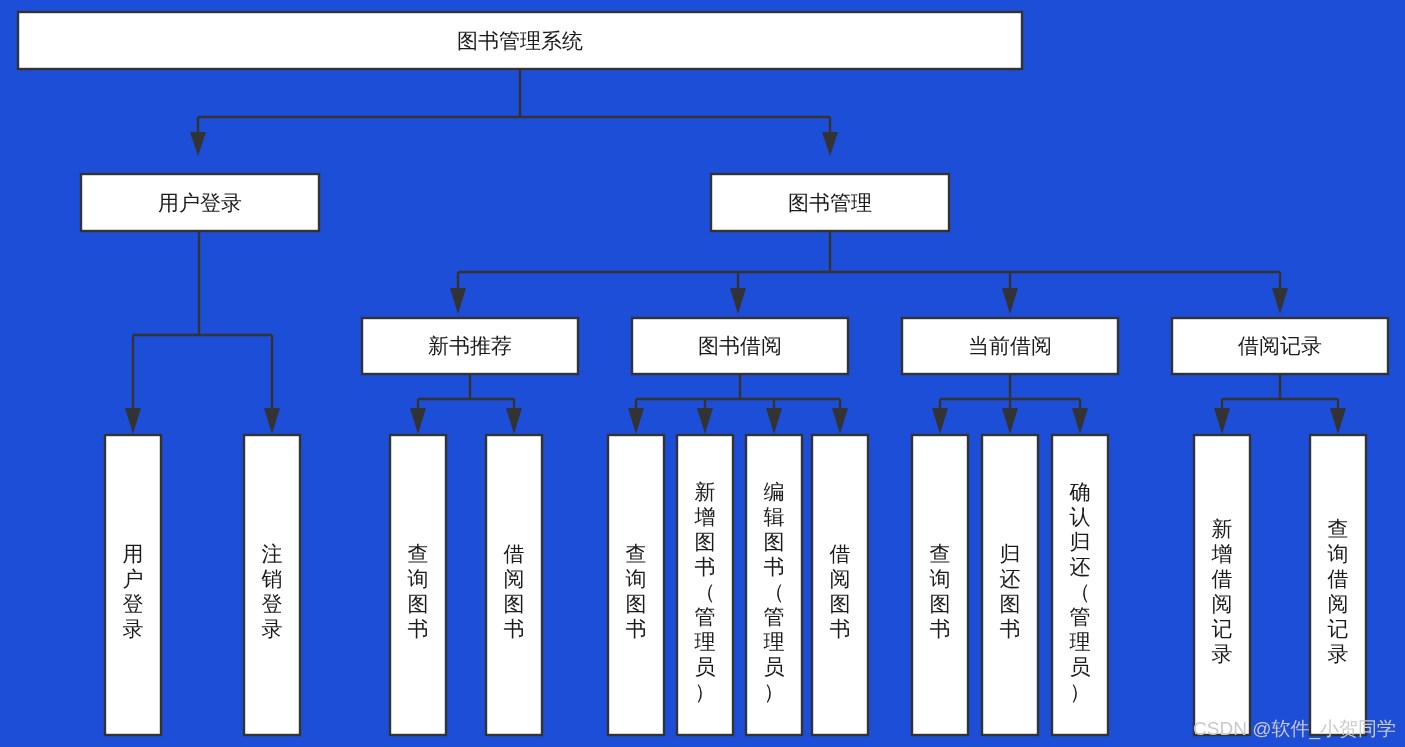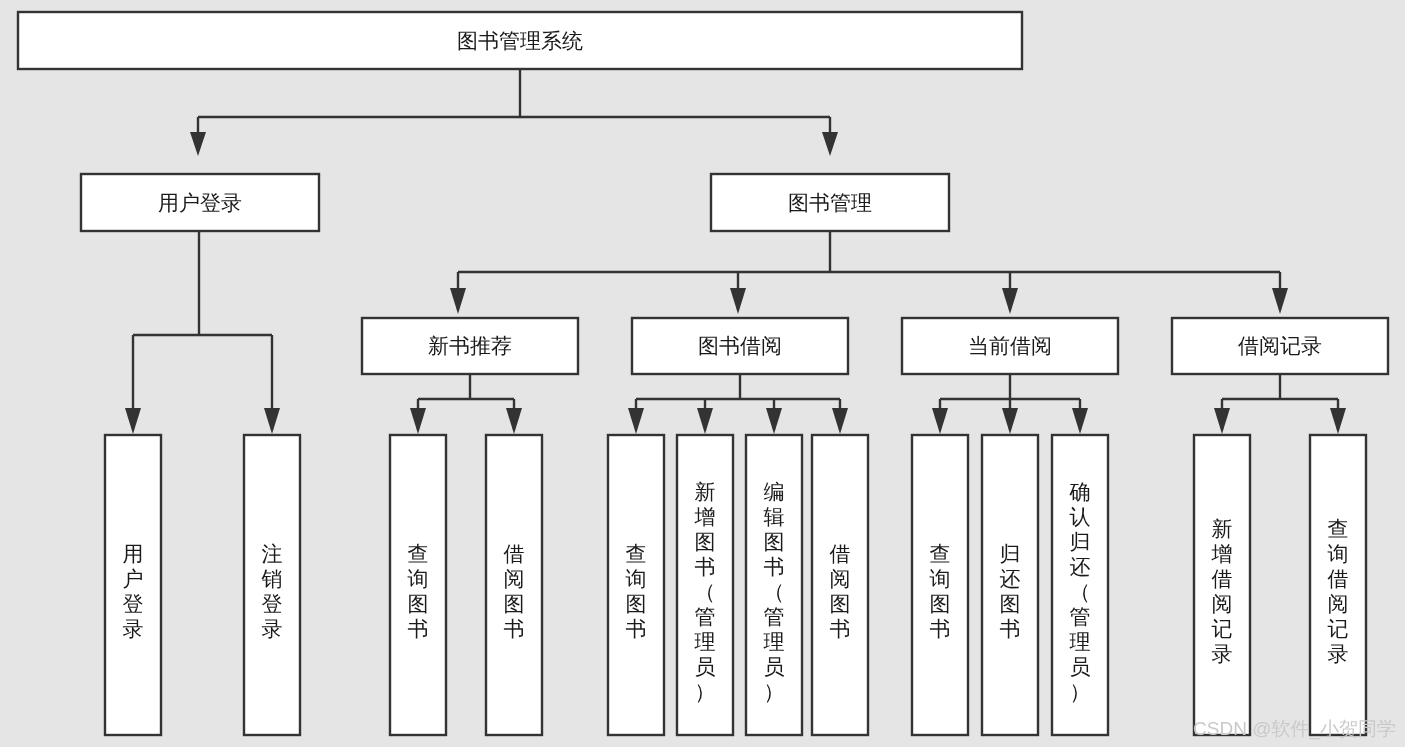--- a/index.html
+++ b/index.html
@@ -10,21 +10,21 @@
   body {
     width: 1405px;
     height: 747px;
     font-family: "Liberation Sans", "DejaVu Sans", sans-serif;
     overflow: hidden;
   }
   #diagram-root {
     position: relative;
     width: 1405px;
     height: 747px;
-    background: #e5e5e5;
+    background: #1d4ed8;
   }
   svg.diagram-canvas {
     position: absolute;
     left: 0;
     top: 0;
     width: 1405px;
     height: 747px;
     display: block;
   }
   .node-box {

